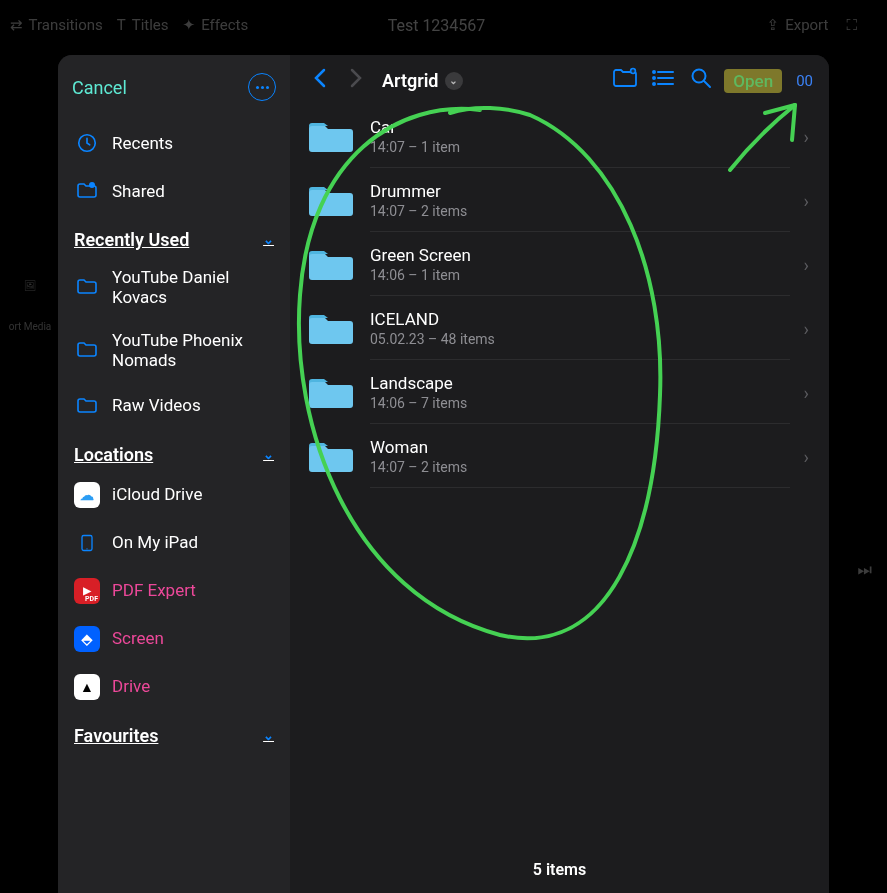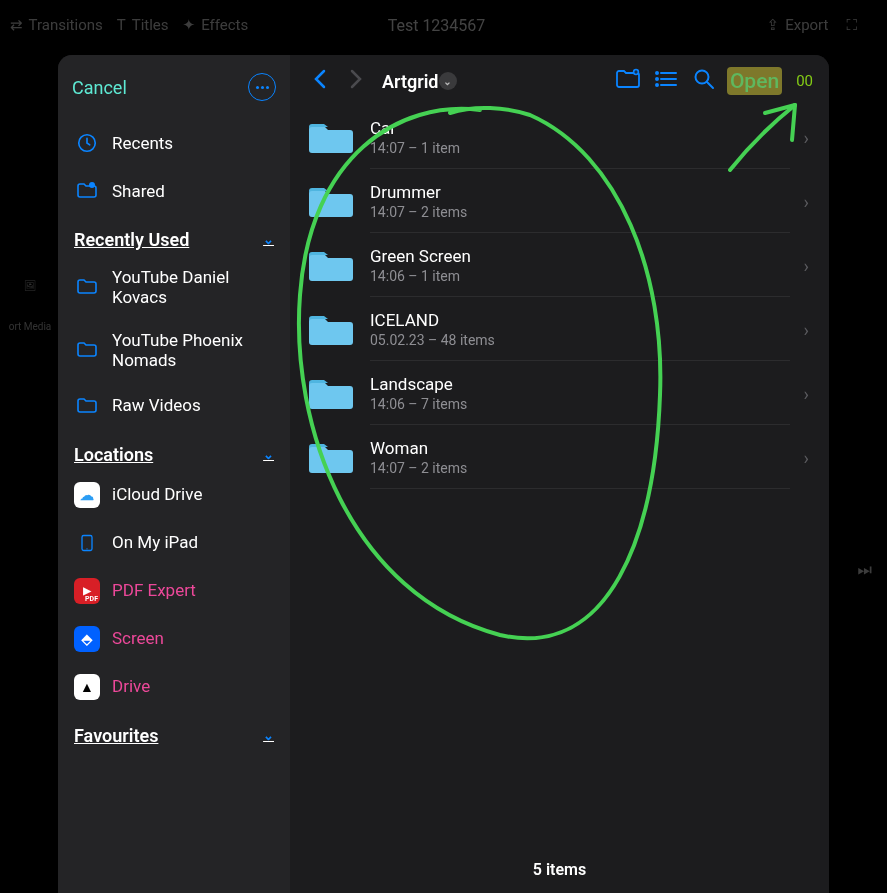--- a/index.html
+++ b/index.html
@@ -108,34 +108,34 @@
     flex:1;
     background:#1c1c1e;
     display:flex; flex-direction:column;
   }
   .main-toolbar {
     display:flex; align-items:center; gap:8px;
     padding:12px 16px 10px;
   }
   .navbtn { width:28px; color:#0a84ff; font-size:22px; cursor:pointer; text-align:center;}
   .navbtn.dim { color:#4a4a4e; }
-  .crumb { display:flex; align-items:center; font-weight:600; font-size:18px; margin-left:4px; }
+  .crumb { display:flex; align-items:center; gap:6px; font-weight:600; font-size:18px; margin-left:4px; }
   .crumb .discl {
     width:18px;height:18px;border-radius:50%;background:#3a3a3c;
     display:flex;align-items:center;justify-content:center;font-size:10px;color:#bbb;
   }
   .spacer { flex:1; }
   .tb-icon { color:#0a84ff; font-size:20px; width:30px; text-align:center; cursor:pointer; }
   .openbtn {
-    background:#a8a53a; color:#1c3; padding:2px 3px; border-radius:4px;
-    font-size:21px; color:#2c8a2c; position:relative;
+    background:#a8a53a; color:#1c3; padding:2px 9px; border-radius:4px;
+    font-size:17px; color:#2c8a2c; position:relative;
     background:rgba(247, 232, 60, 0.45);
   }
   .openbtn span{ color:#5fb85f; font-weight:500;}
-  .count00 { color:#84cc16; font-size:15px; margin-left:6px; }
+  .count00 { color:#3b82f6; font-size:15px; margin-left:6px; }
 
   .file-list { flex:1; overflow:auto; padding:0 0 0 16px; }
   .file-row {
     display:flex; align-items:center; gap:14px;
     padding:12px 16px 12px 0;
     cursor:pointer;
   }
   .file-row + .file-row .file-text { }
   .folder-icon {
     width:50px; height:40px; position:relative;

